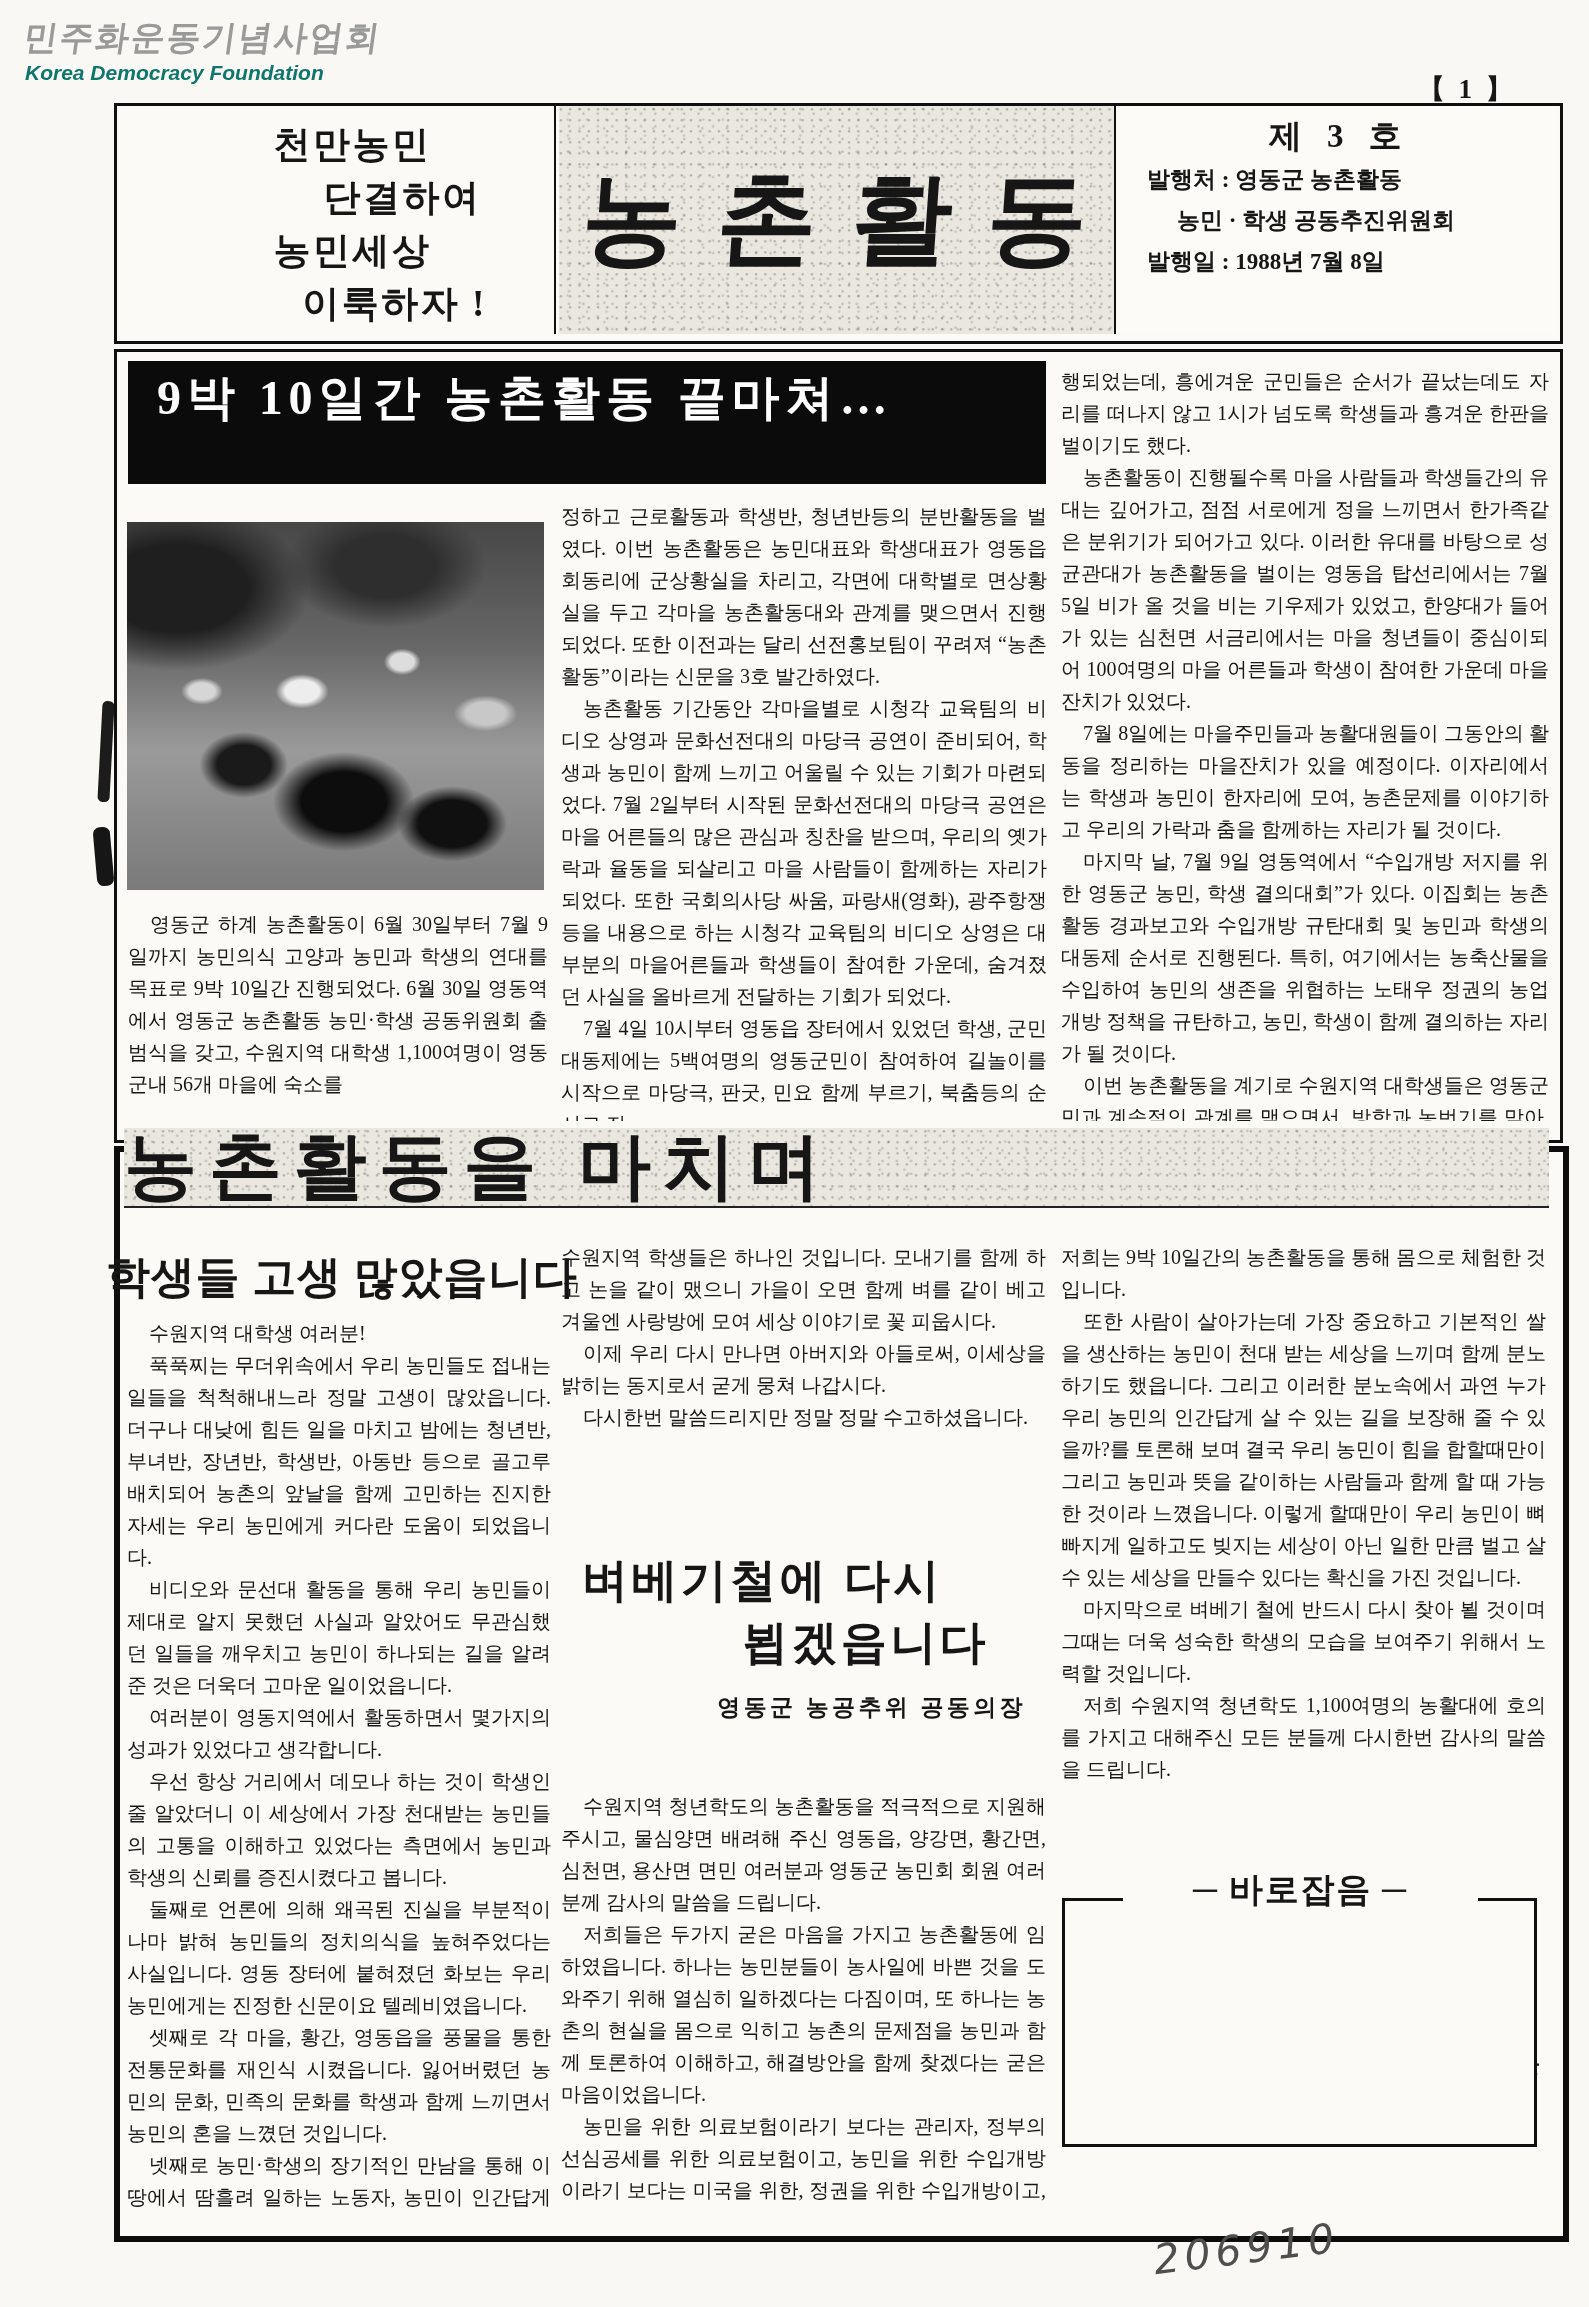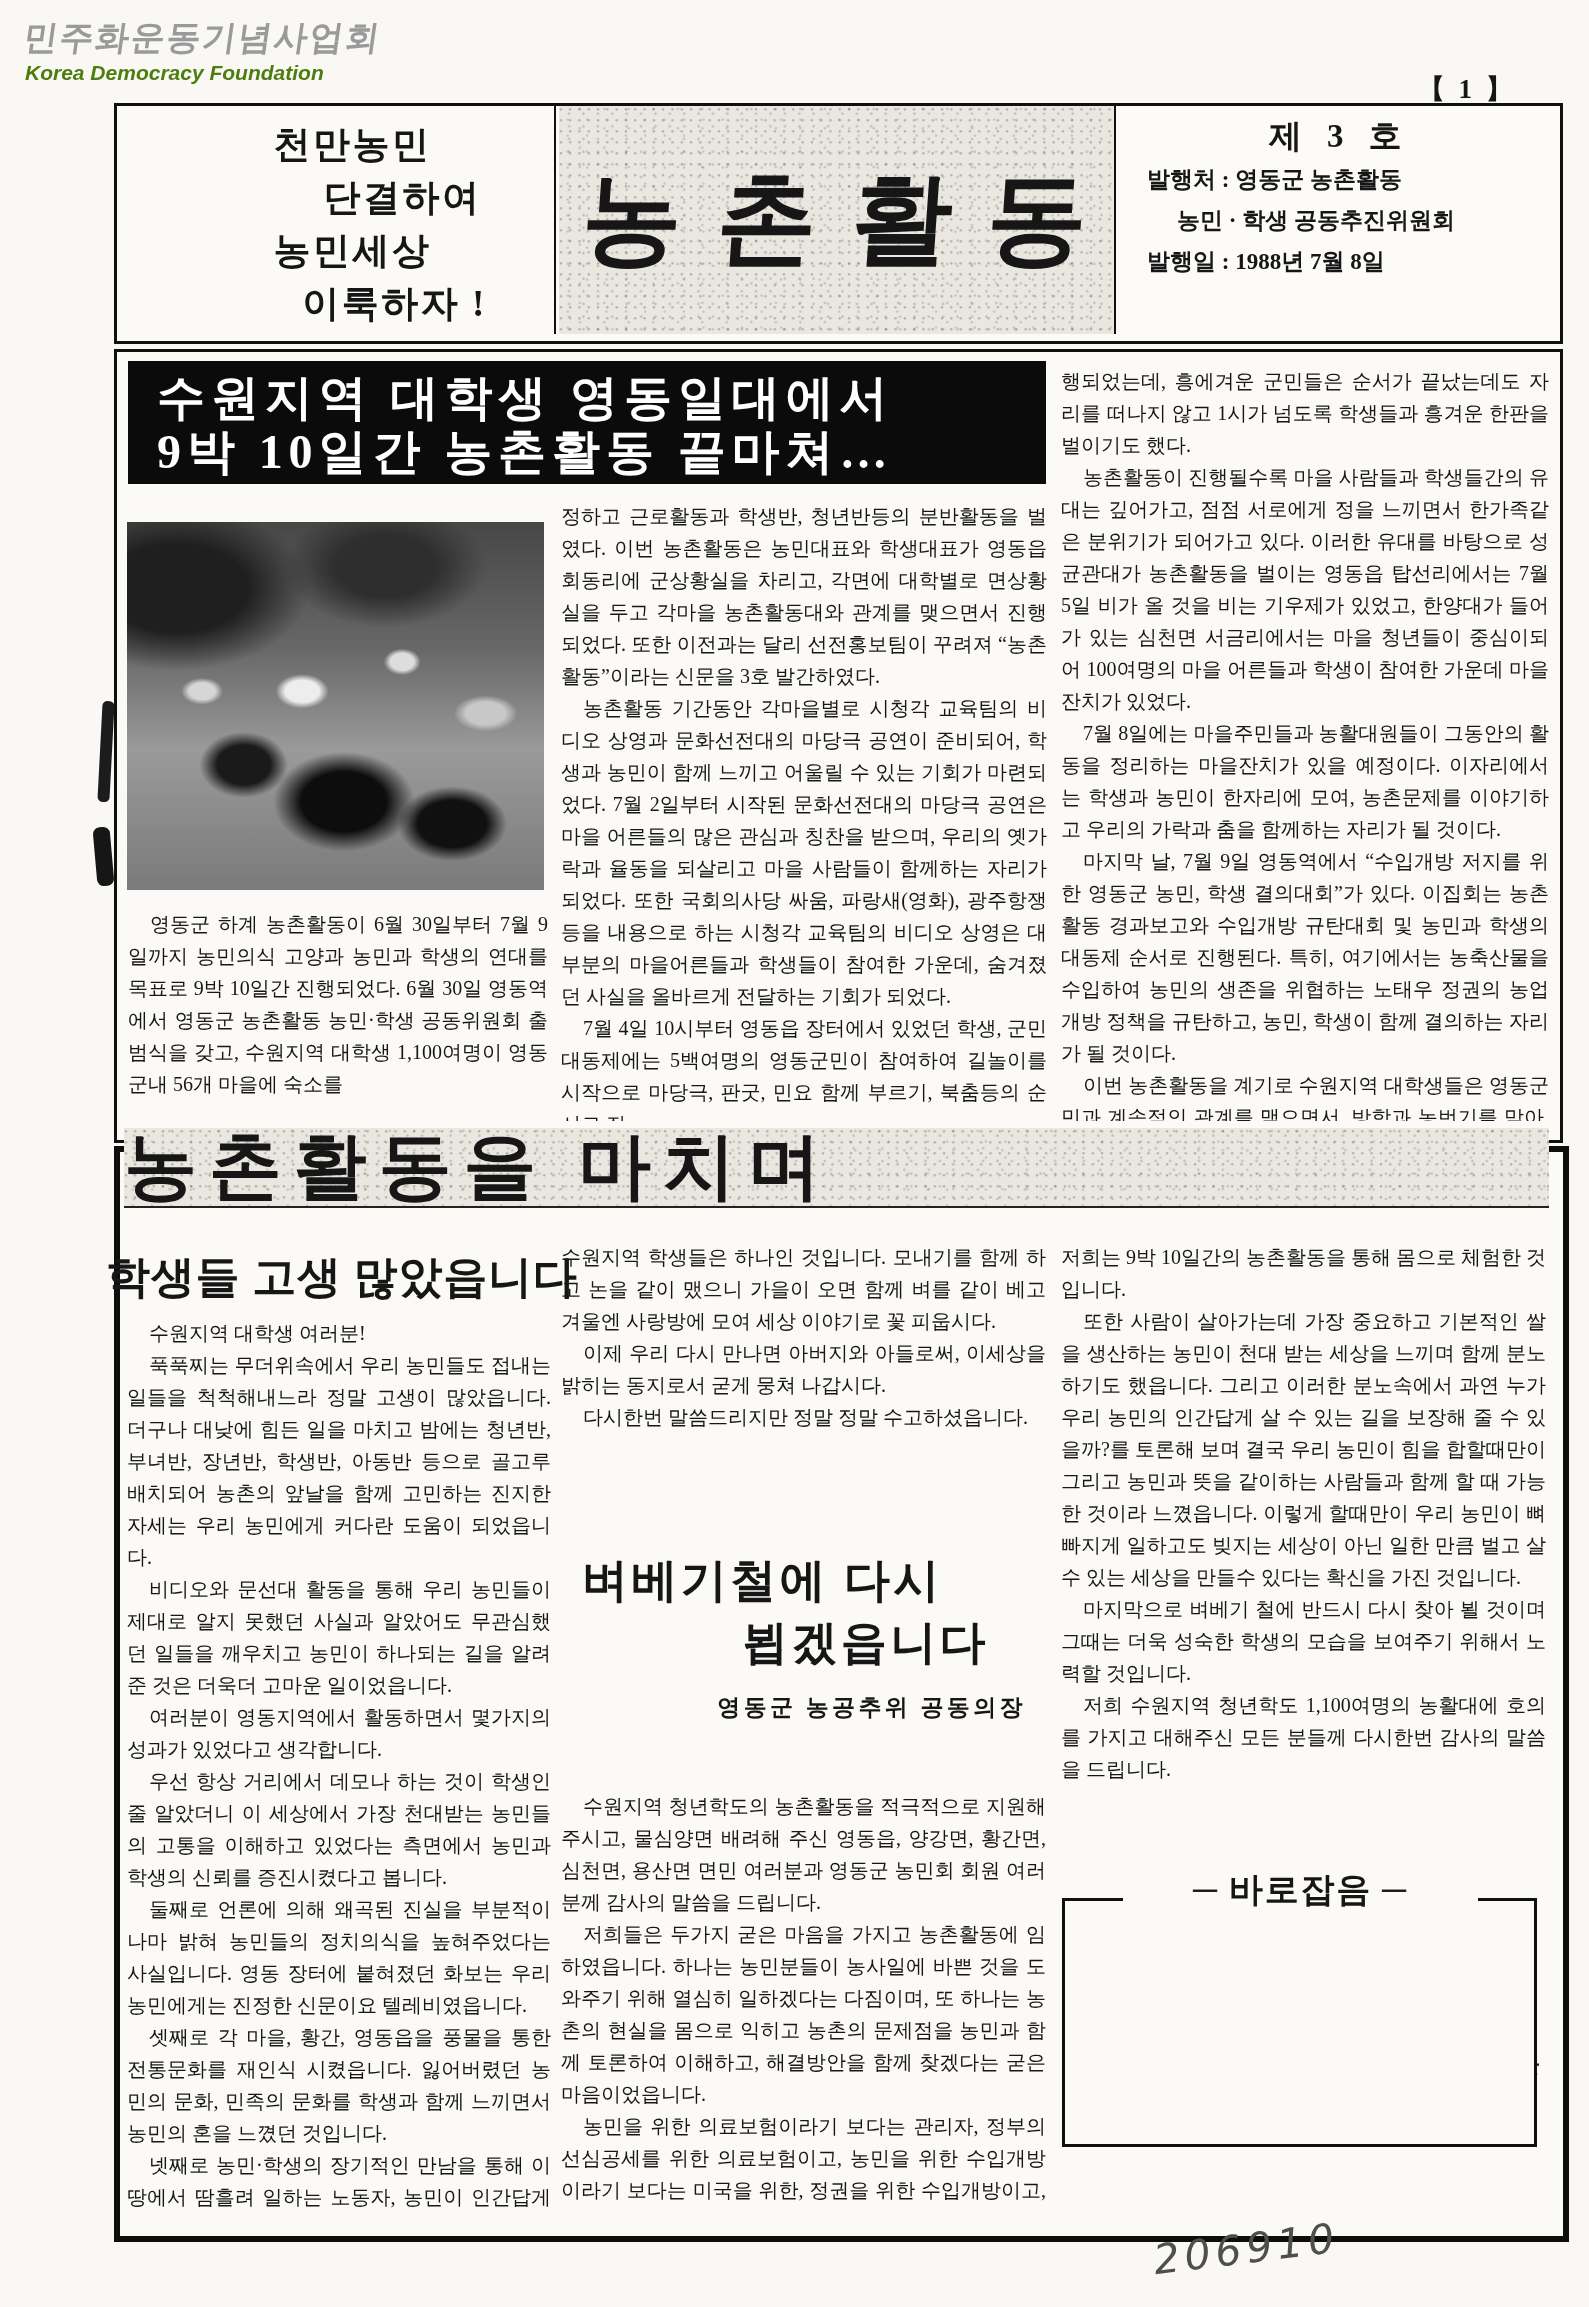--- a/index.html
+++ b/index.html
@@ -16,21 +16,21 @@
       radial-gradient(circle at 70% 60%, rgba(40,40,40,.22) 0 0.8px, transparent 1.7px),
       radial-gradient(circle at 45% 85%, rgba(40,40,40,.18) 0 0.8px, transparent 1.7px),
       radial-gradient(circle at 85% 15%, rgba(40,40,40,.20) 0 0.8px, transparent 1.7px);
     background-size:9.3px 11px,14.4px 12.7px,19.4px 16px,24.5px 19.4px;
   }
   .abs{position:absolute;}
   
   .logo-kr{left:23.6px;top:15px;font-size:34px;font-weight:bold;color:#9a9a9a;
     transform:skewX(-8deg);letter-spacing:1.7px;font-family:"Liberation Sans",sans-serif;}
   .logo-en{left:25px;top:61px;font-size:21px;font-weight:bold;font-style:italic;
-    color:#4d7c0f;font-family:"Liberation Sans",sans-serif;}
+    color:#0f766e;font-family:"Liberation Sans",sans-serif;}
   .pageno{left:1418px;top:71px;font-size:27px;font-weight:bold;letter-spacing:3.4px;}
   .mast{left:114px;top:103px;width:1443px;height:235px;border:3.4px solid #101010;background:#fbfaf6;}
   .slogan-cell{left:117px;top:106px;width:439px;height:228px;border-right:2.5px solid #101010;padding:11.8px 0 0 34px;box-sizing:border-box;text-align:center;}
   .slogan-line{font-size:37px;font-weight:bold;line-height:53px;letter-spacing:2.5px;white-space:nowrap;}
   .title-cell{left:559px;top:106px;width:557px;height:228px;border-right:2.5px solid #101010;
     display:flex;align-items:center;justify-content:center;box-sizing:border-box;}
   .paper-title{font-size:100px;font-weight:bold;letter-spacing:5px;transform:skewX(-4deg);white-space:nowrap;}
   .issue-cell{left:1118px;top:106px;width:439px;height:228px;background:#fcfbf7;padding:8.4px 0 0 29px;box-sizing:border-box;}
   .issue-no{font-size:33px;font-weight:bold;letter-spacing:8.4px;text-align:center;margin-right:25px;}
   .issue-line{font-size:23px;font-weight:bold;line-height:41px;white-space:nowrap;}
@@ -108,21 +108,20 @@
 </div>
 <div class="abs issue-cell">
   <div class="issue-no">제 3 호</div>
   <div class="issue-line">발행처 : 영동군 농촌활동</div>
   <div class="issue-line ind">농민 · 학생 공동추진위원회</div>
   <div class="issue-line">발행일 : 1988년 7월 8일</div>
 </div>
 
 <div class="abs art1"></div>
 <div class="abs headline1">
-  <div>수원지역 대학생 영동일대에서</div>
   <div>9박 10일간 농촌활동 끝마쳐…</div>
 </div>
 <div class="abs photo"></div>
 <div class="abs artifact1"></div>
 <div class="abs artifact2"></div>
 
 <div class="col a1-left">
   <p>영동군 하계 농촌활동이 6월 30일부터 7월 9일까지 농민의식 고양과 농민과 학생의 연대를 목표로 9박 10일간 진행되었다. 6월 30일 영동역에서 영동군 농촌활동 농민·학생 공동위원회 출범식을 갖고, 수원지역 대학생 1,100여명이 영동군내 56개 마을에 숙소를</p>
 </div>
 <div class="col a1-mid">

